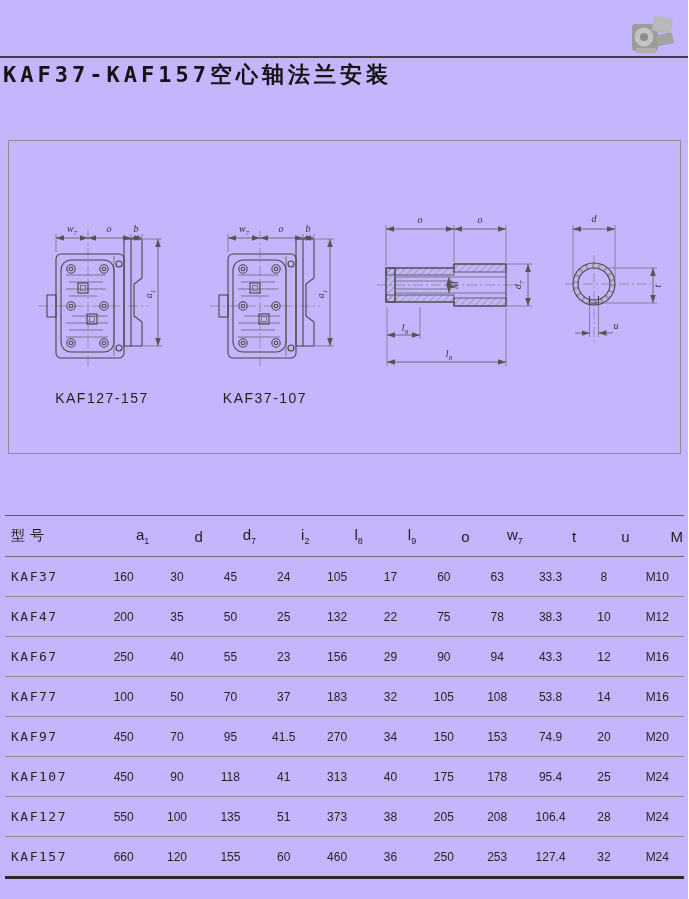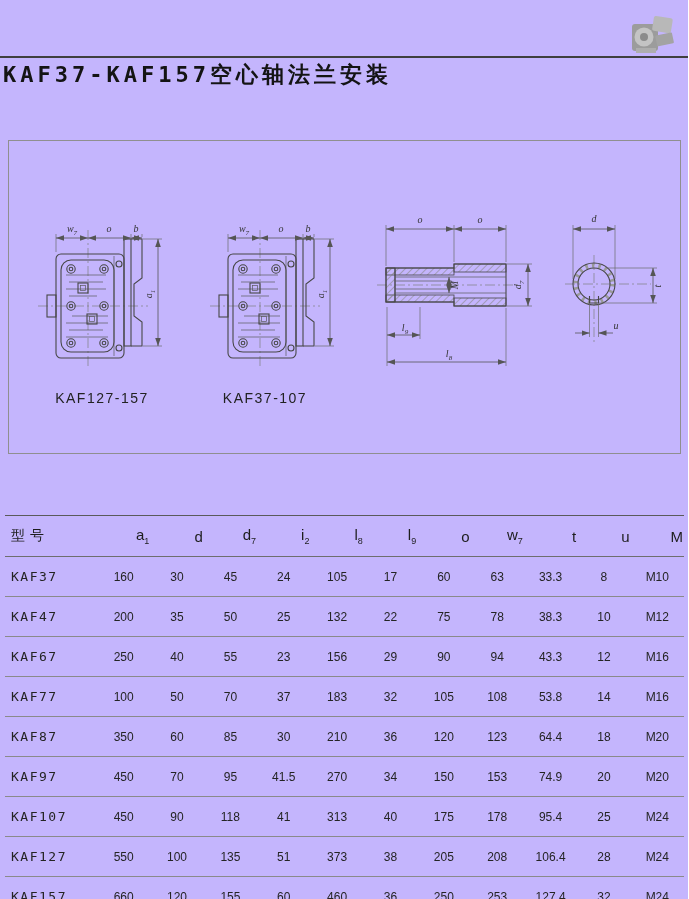--- a/index.html
+++ b/index.html
@@ -230,34 +230,20 @@
             <td>37</td>
             <td>183</td>
             <td>32</td>
             <td>105</td>
             <td>108</td>
             <td>53.8</td>
             <td>14</td>
             <td>M16</td>
           </tr>
           <tr>
-            <td>KAF87</td>
-            <td>350</td>
-            <td>60</td>
-            <td>85</td>
-            <td>30</td>
-            <td>210</td>
-            <td>36</td>
-            <td>120</td>
-            <td>123</td>
-            <td>64.4</td>
-            <td>18</td>
-            <td>M20</td>
-          </tr>
-          <tr>
             <td>KAF97</td>
             <td>450</td>
             <td>70</td>
             <td>95</td>
             <td>41.5</td>
             <td>270</td>
             <td>34</td>
             <td>150</td>
             <td>153</td>
             <td>74.9</td>

